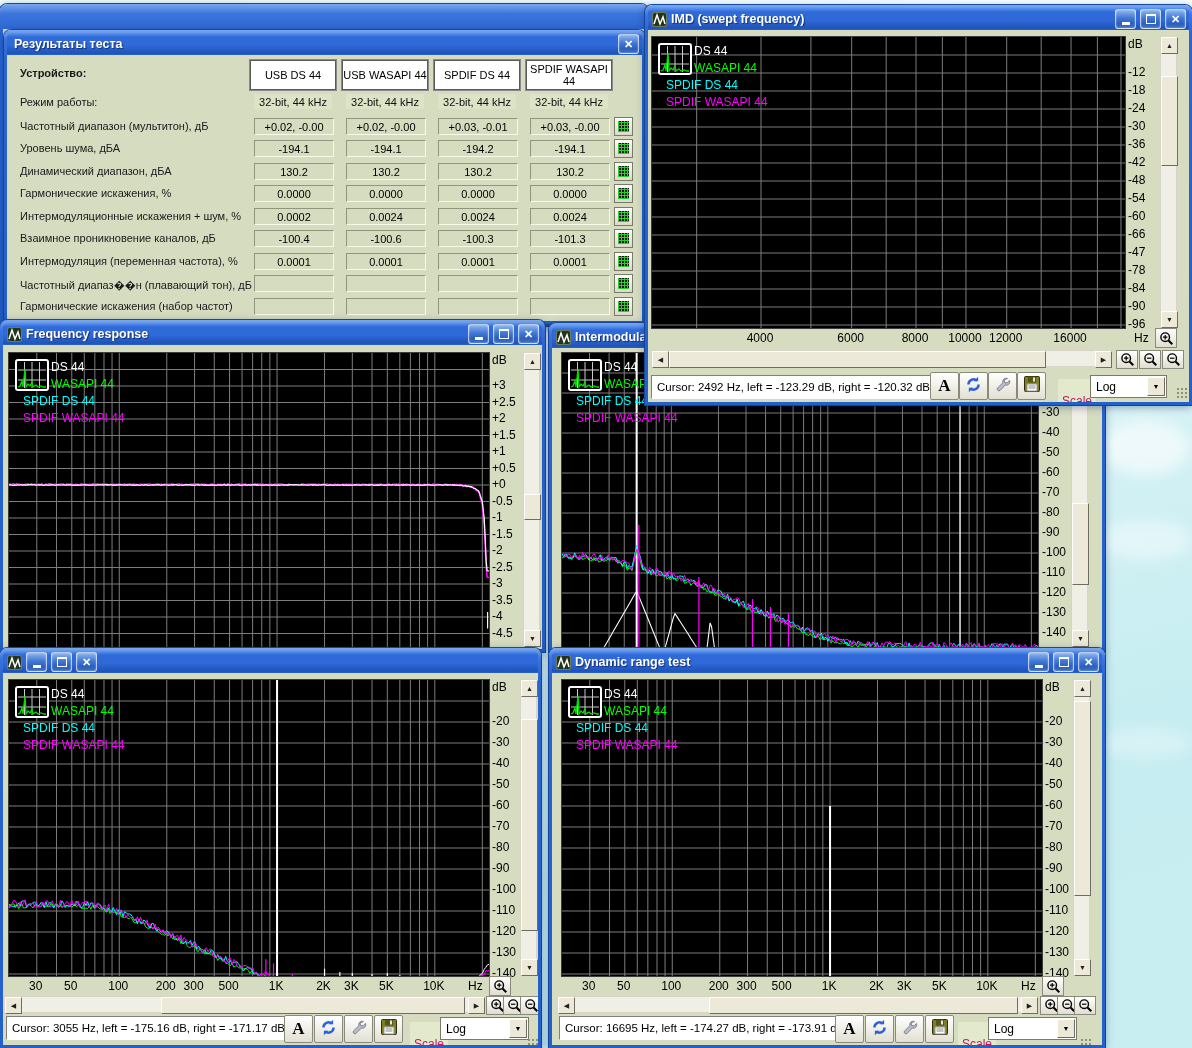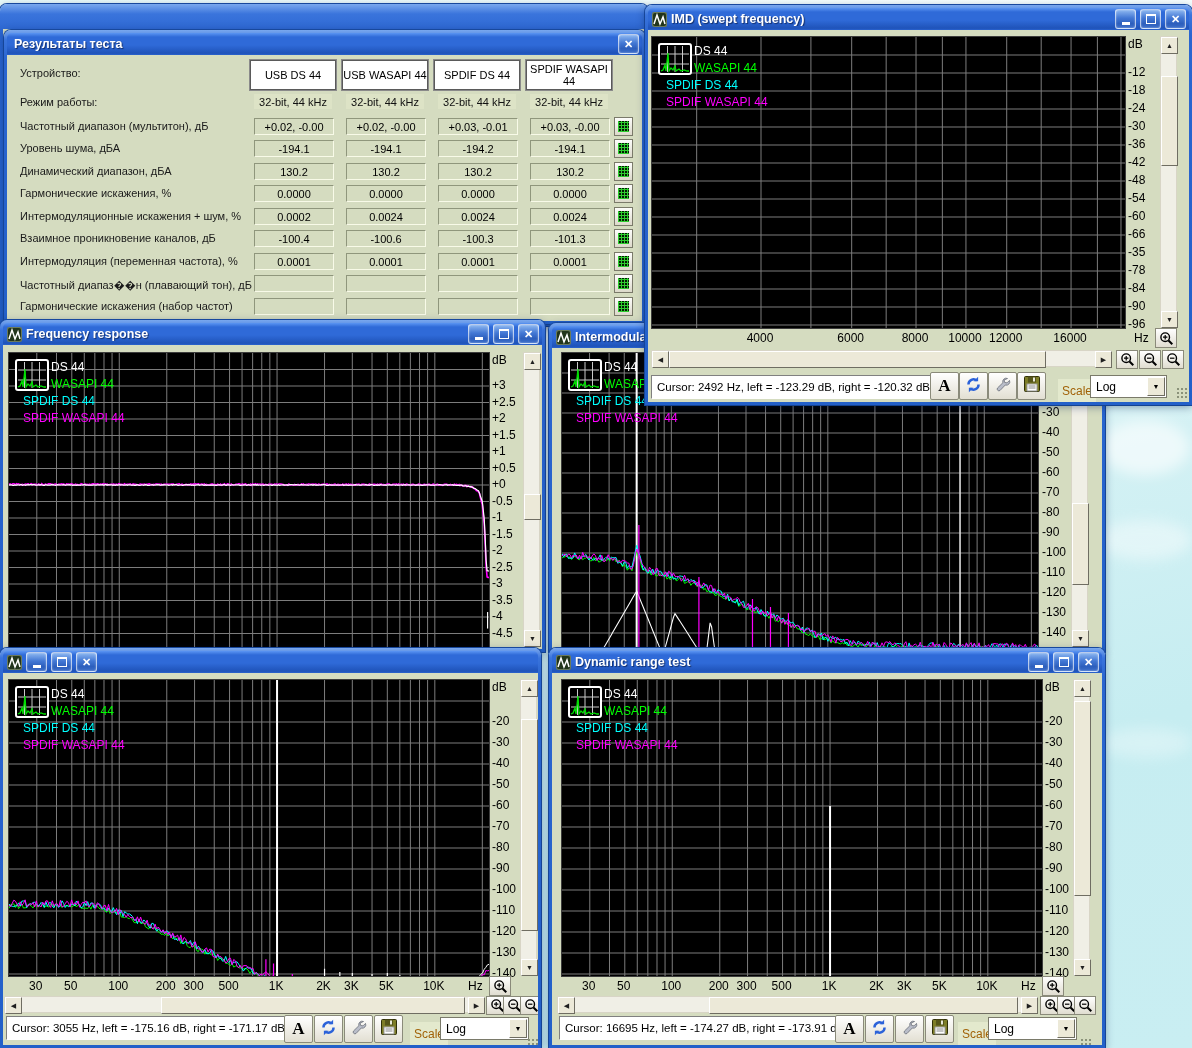--- a/index.html
+++ b/index.html
@@ -47,21 +47,21 @@
   .sb-btn{position:absolute;width:15px;height:15px;background:#ece9d8;border:1px solid;
     border-color:#fff #6f6d62 #6f6d62 #fff;display:flex;align-items:center;justify-content:center;
     font-size:7px;color:#202020;line-height:1;}
   .sb-thumb{position:absolute;background:#ece9d8;border:1px solid;border-color:#fff #6f6d62 #6f6d62 #fff;}
   
   .curbox{position:absolute;height:22px;background:#fff;border:1px solid;border-color:#808080 #fff #fff #808080;
     font-size:11.5px;color:#000;display:flex;align-items:center;padding-left:5px;white-space:nowrap;overflow:hidden;}
   .toolbtn{position:absolute;width:27px;height:26px;background:linear-gradient(180deg,#ffffff,#e2dfd2);
     border:1px solid #8a8a7a;border-radius:2px;display:flex;align-items:center;justify-content:center;}
   .toolbtn.afont{font-family:"Liberation Serif",serif;font-weight:bold;font-size:17px;color:#000;}
-  .scalelbl{position:absolute;font-size:12px;color:#a16207;background:#e3e9cd;padding:5px 4px;}
+  .scalelbl{position:absolute;font-size:12px;color:#be185d;background:#e3e9cd;padding:15px 4px;}
   .dd{position:absolute;height:21px;background:#fff;border:1px solid #7a7a6a;font-size:12px;color:#000;
     display:flex;align-items:center;padding-left:5px;}
   .dd .dbtn{position:absolute;right:1px;top:1px;bottom:1px;width:16px;background:#ece9d8;border:1px solid;
     border-color:#fff #6f6d62 #6f6d62 #fff;display:flex;align-items:center;justify-content:center;font-size:7px;}
   .zbtn{position:absolute;width:20px;height:18px;background:linear-gradient(180deg,#fff,#e0ddd0);
     border:1px solid #8a8a7a;display:flex;align-items:center;justify-content:center;}
   .grip{position:absolute;width:12px;height:12px;
     background-image:radial-gradient(#8a9279 1px,transparent 1.2px);background-size:4px 4px;}
 </style>
 </head>
@@ -77,21 +77,21 @@
   </div>
 
   <div class="window" id="win-results" style="left:4px;top:30px;width:641px;height:294px;z-index:2">
     <div class="titlebar">
       <span class="title" style="padding-left:4px">Результаты теста</span>
       <span class="tbb">
           <span class="g-x">✕</span>
         </span>
     </div>
     <div class="client" id="c-results">
-        <div class="rlabel" style="top: 12px;">Устройство:</div>
+        <div class="rlabel" style="top: 12px; font-weight: bold;">Устройство:</div>
         <div class="rlabel" style="top: 41px;">Режим работы:</div>
         <div class="devbtn" style="left: 243px; top: 5px; width: 84px; height: 28px;">USB DS 44</div>
         <div class="devbtn" style="left: 335px; top: 5px; width: 84px; height: 28px;">USB WASAPI 44</div>
         <div class="devbtn" style="left: 427px; top: 5px; width: 84px; height: 28px;">SPDIF DS 44</div>
         <div class="devbtn" style="left: 519px; top: 5px; width: 84px; height: 28px;">SPDIF WASAPI 44</div>
         <div class="modeval" style="left: 247px; top: 39px; width: 78px; height: 15px;">32-bit, 44 kHz</div>
         <div class="modeval" style="left: 339px; top: 39px; width: 78px; height: 15px;">32-bit, 44 kHz</div>
         <div class="modeval" style="left: 431px; top: 39px; width: 78px; height: 15px;">32-bit, 44 kHz</div>
         <div class="modeval" style="left: 523px; top: 39px; width: 78px; height: 15px;">32-bit, 44 kHz</div>
         <div class="rlabel" style="top: 65px;">Частотный диапазон (мультитон), дБ</div>
@@ -852,21 +852,21 @@
           <div class="ylab" style="left: 2px; top: 29px;">-12</div>
           <div class="ylab" style="left: 2px; top: 47px;">-18</div>
           <div class="ylab" style="left: 2px; top: 65px;">-24</div>
           <div class="ylab" style="left: 2px; top: 83px;">-30</div>
           <div class="ylab" style="left: 2px; top: 101px;">-36</div>
           <div class="ylab" style="left: 2px; top: 119px;">-42</div>
           <div class="ylab" style="left: 2px; top: 137px;">-48</div>
           <div class="ylab" style="left: 2px; top: 155px;">-54</div>
           <div class="ylab" style="left: 2px; top: 173px;">-60</div>
           <div class="ylab" style="left: 2px; top: 191px;">-66</div>
-          <div class="ylab" style="left: 2px; top: 209px;">-35</div>
+          <div class="ylab" style="left: 2px; top: 209px;">-47</div>
           <div class="ylab" style="left: 2px; top: 227px;">-78</div>
           <div class="ylab" style="left: 2px; top: 245px;">-84</div>
           <div class="ylab" style="left: 2px; top: 263px;">-90</div>
           <div class="ylab" style="left: 2px; top: 281px;">-96</div>
         </div>
         <div class="sb" style="left: 512px; top: 6px; width: 17px; height: 291px;">
           <div class="sb-btn" style="left: 0px; top: 0px;">▲</div>
           <div class="sb-btn" style="left: 0px; top: 274px;">▼</div>
           <div class="sb-thumb" style="left: 0px; top: 39px; width: 15px; height: 88px;"></div>
         </div>

